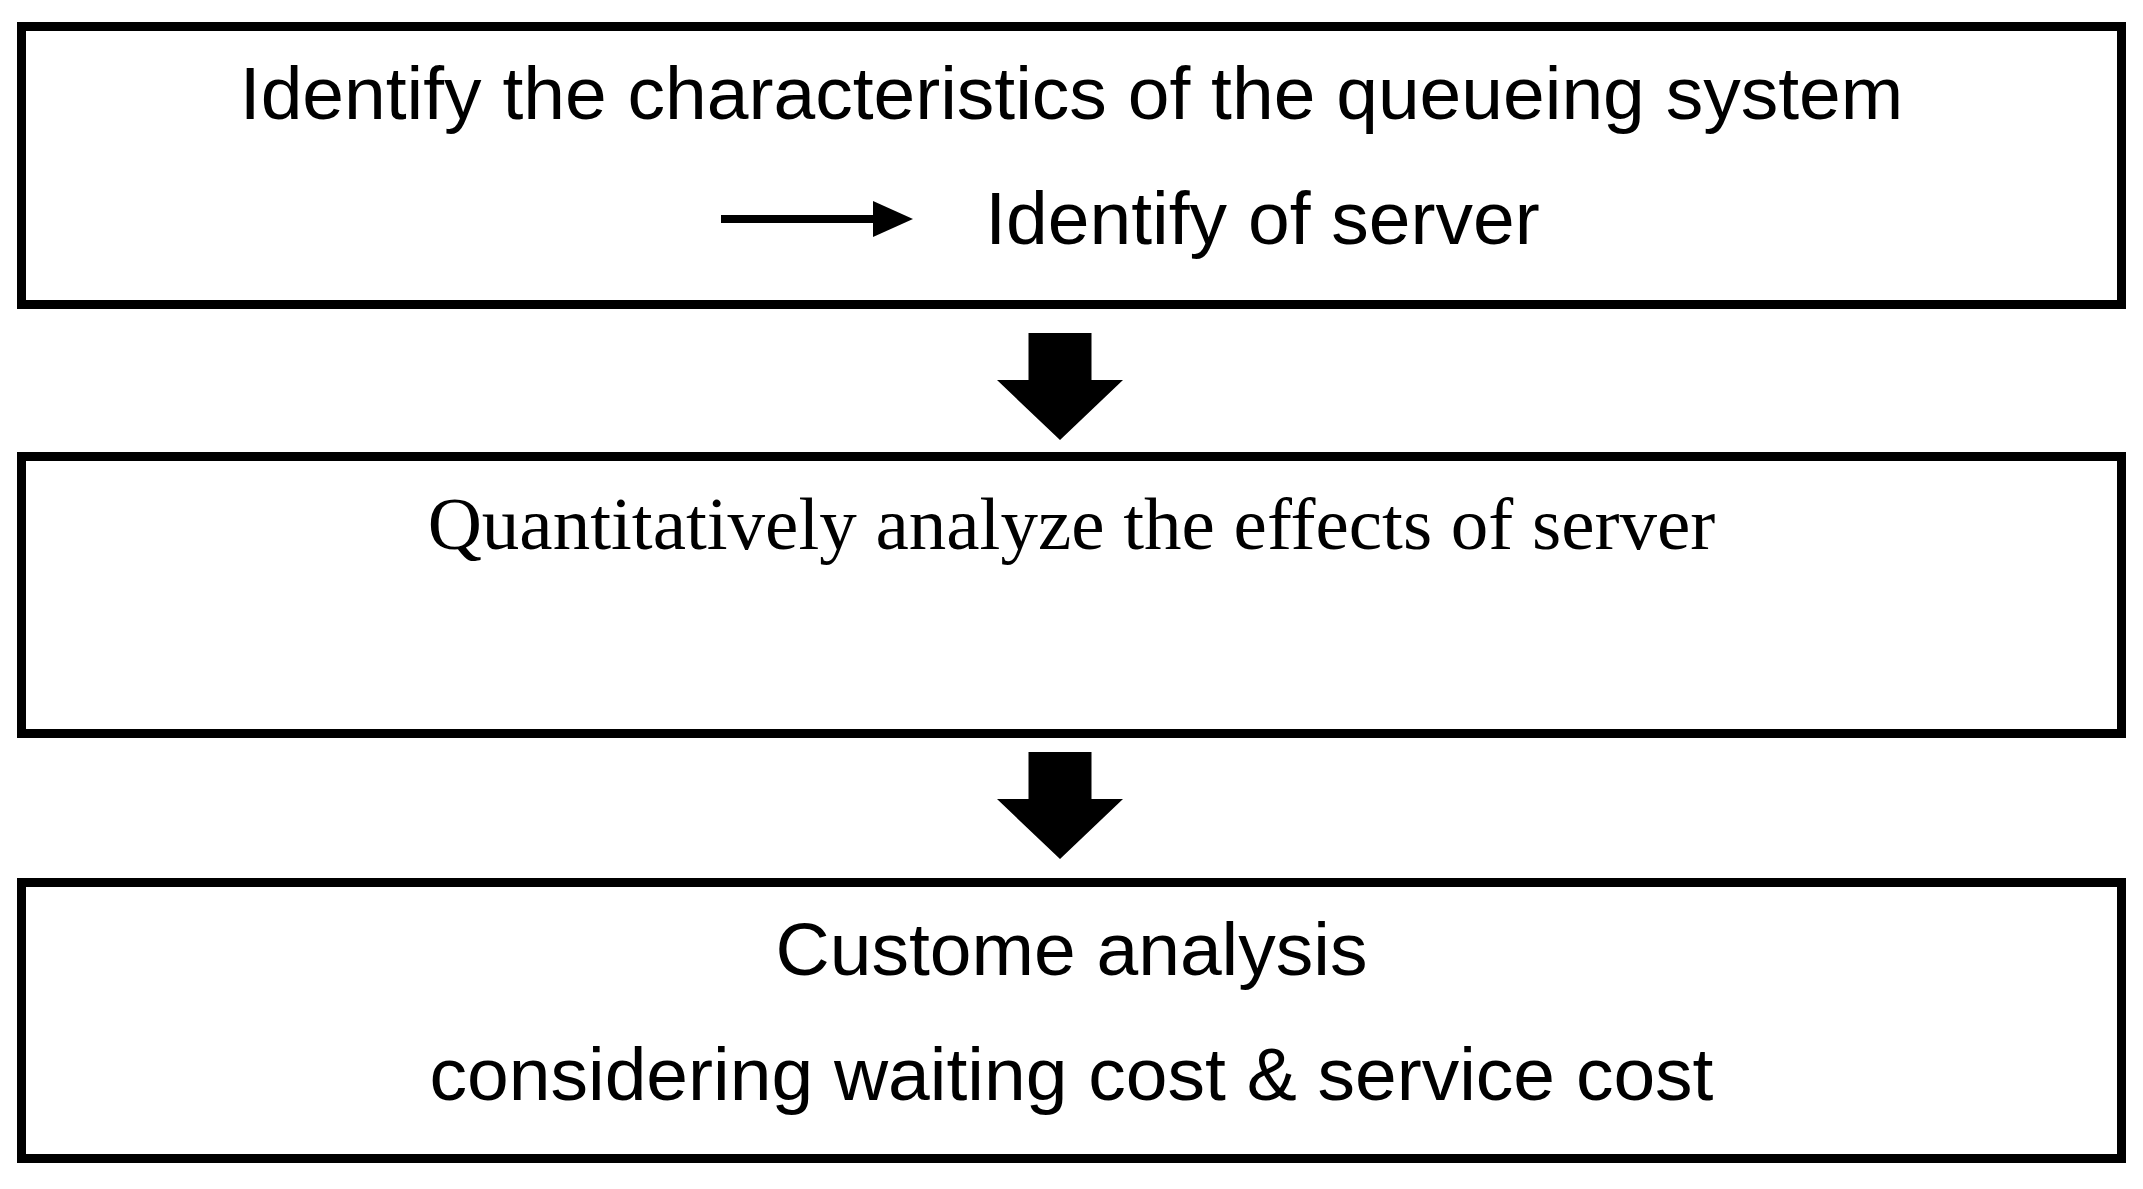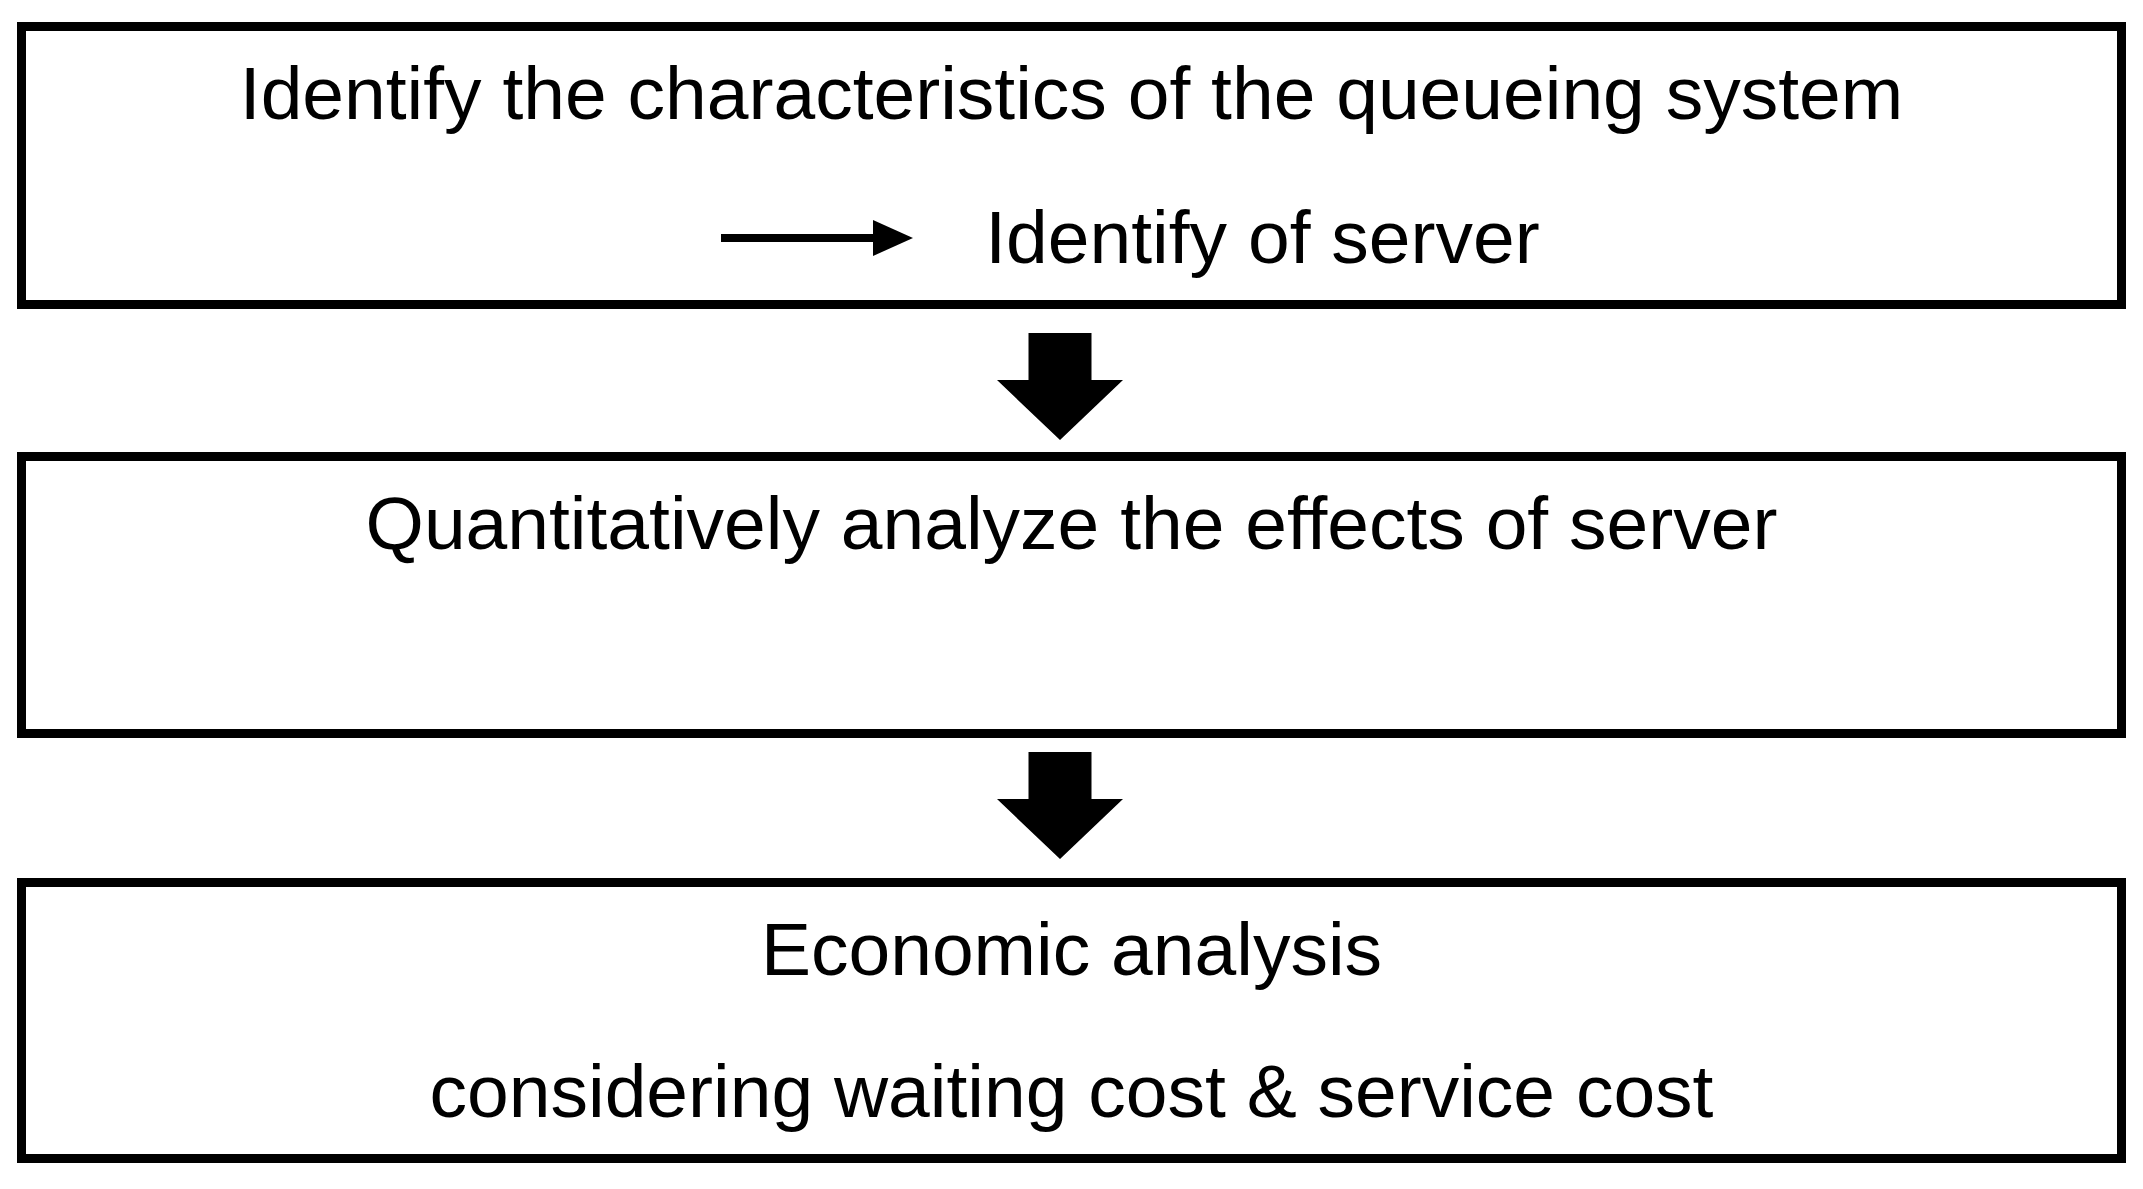--- a/index.html
+++ b/index.html
@@ -24,25 +24,24 @@
   }
   .box {
     position: absolute;
     left: 17px;
     width: 2109px;
     background: var(--paper, #ffffff);
     border: 9px solid var(--ink, #000000);
     display: flex;
     flex-direction: column;
     align-items: center;
-    justify-content: space-between;
-    gap: 12px;
+    justify-content: flex-start;
   }
   .box1 { top: 22px;  height: 287px; }
-  .box2 { top: 452px; height: 286px; }
+  .box2 { top: 452px; height: 286px; font-family: Liberation Serif, serif; }
   .box3 { top: 878px; height: 285px; }
   .line {
     font-size: 75px;
     line-height: 125px;
     white-space: nowrap;
     color: var(--ink, #000000);
   }
   .row {
     display: flex;
     align-items: center;
@@ -106,17 +105,17 @@
 
   <div class="block-arrow arrow1"></div>
 
   <div class="box box2">
     <div class="line">Quantitatively analyze the effects of server</div>
   </div>
 
   <div class="block-arrow arrow2"></div>
 
   <div class="box box3">
-    <div class="line">Economic analysis</div>
+    <div class="line">Custome analysis</div>
     <div class="line">considering waiting cost &amp; service cost</div>
   </div>
 
 </div>
 
 </body></html>

